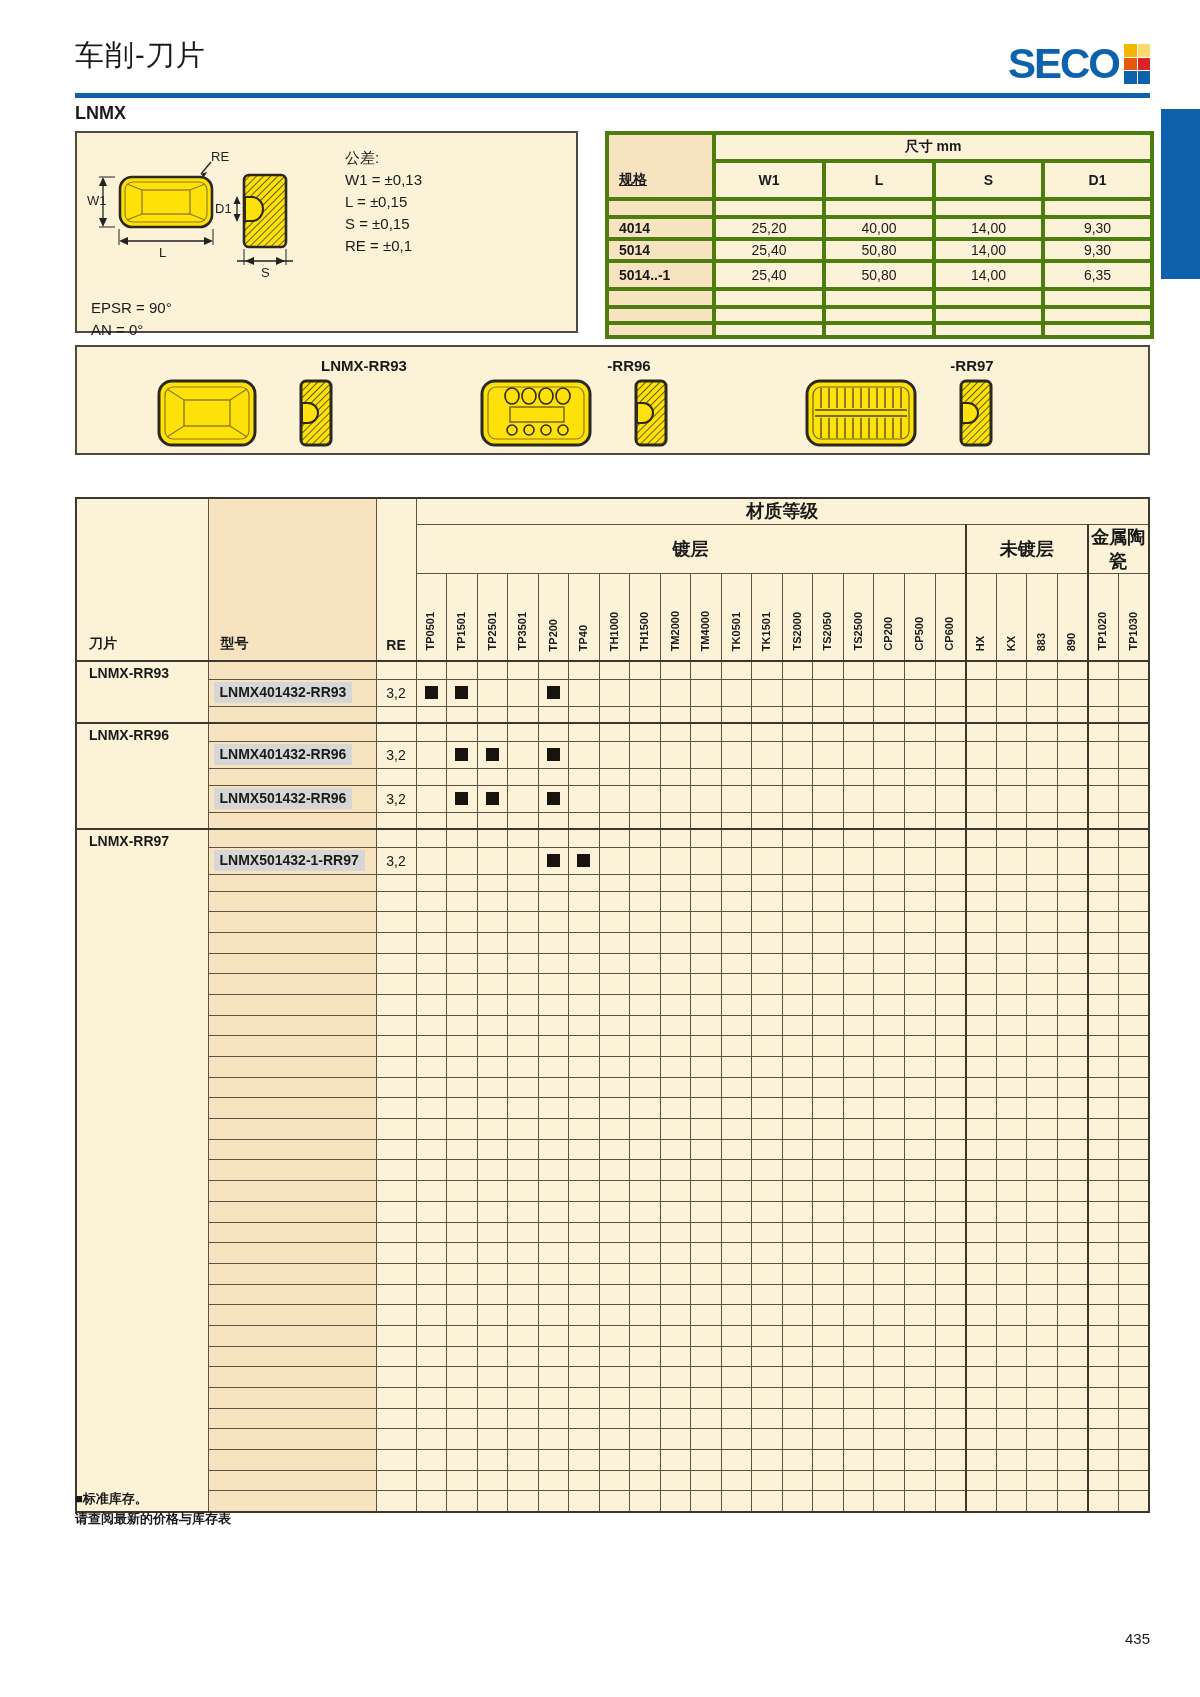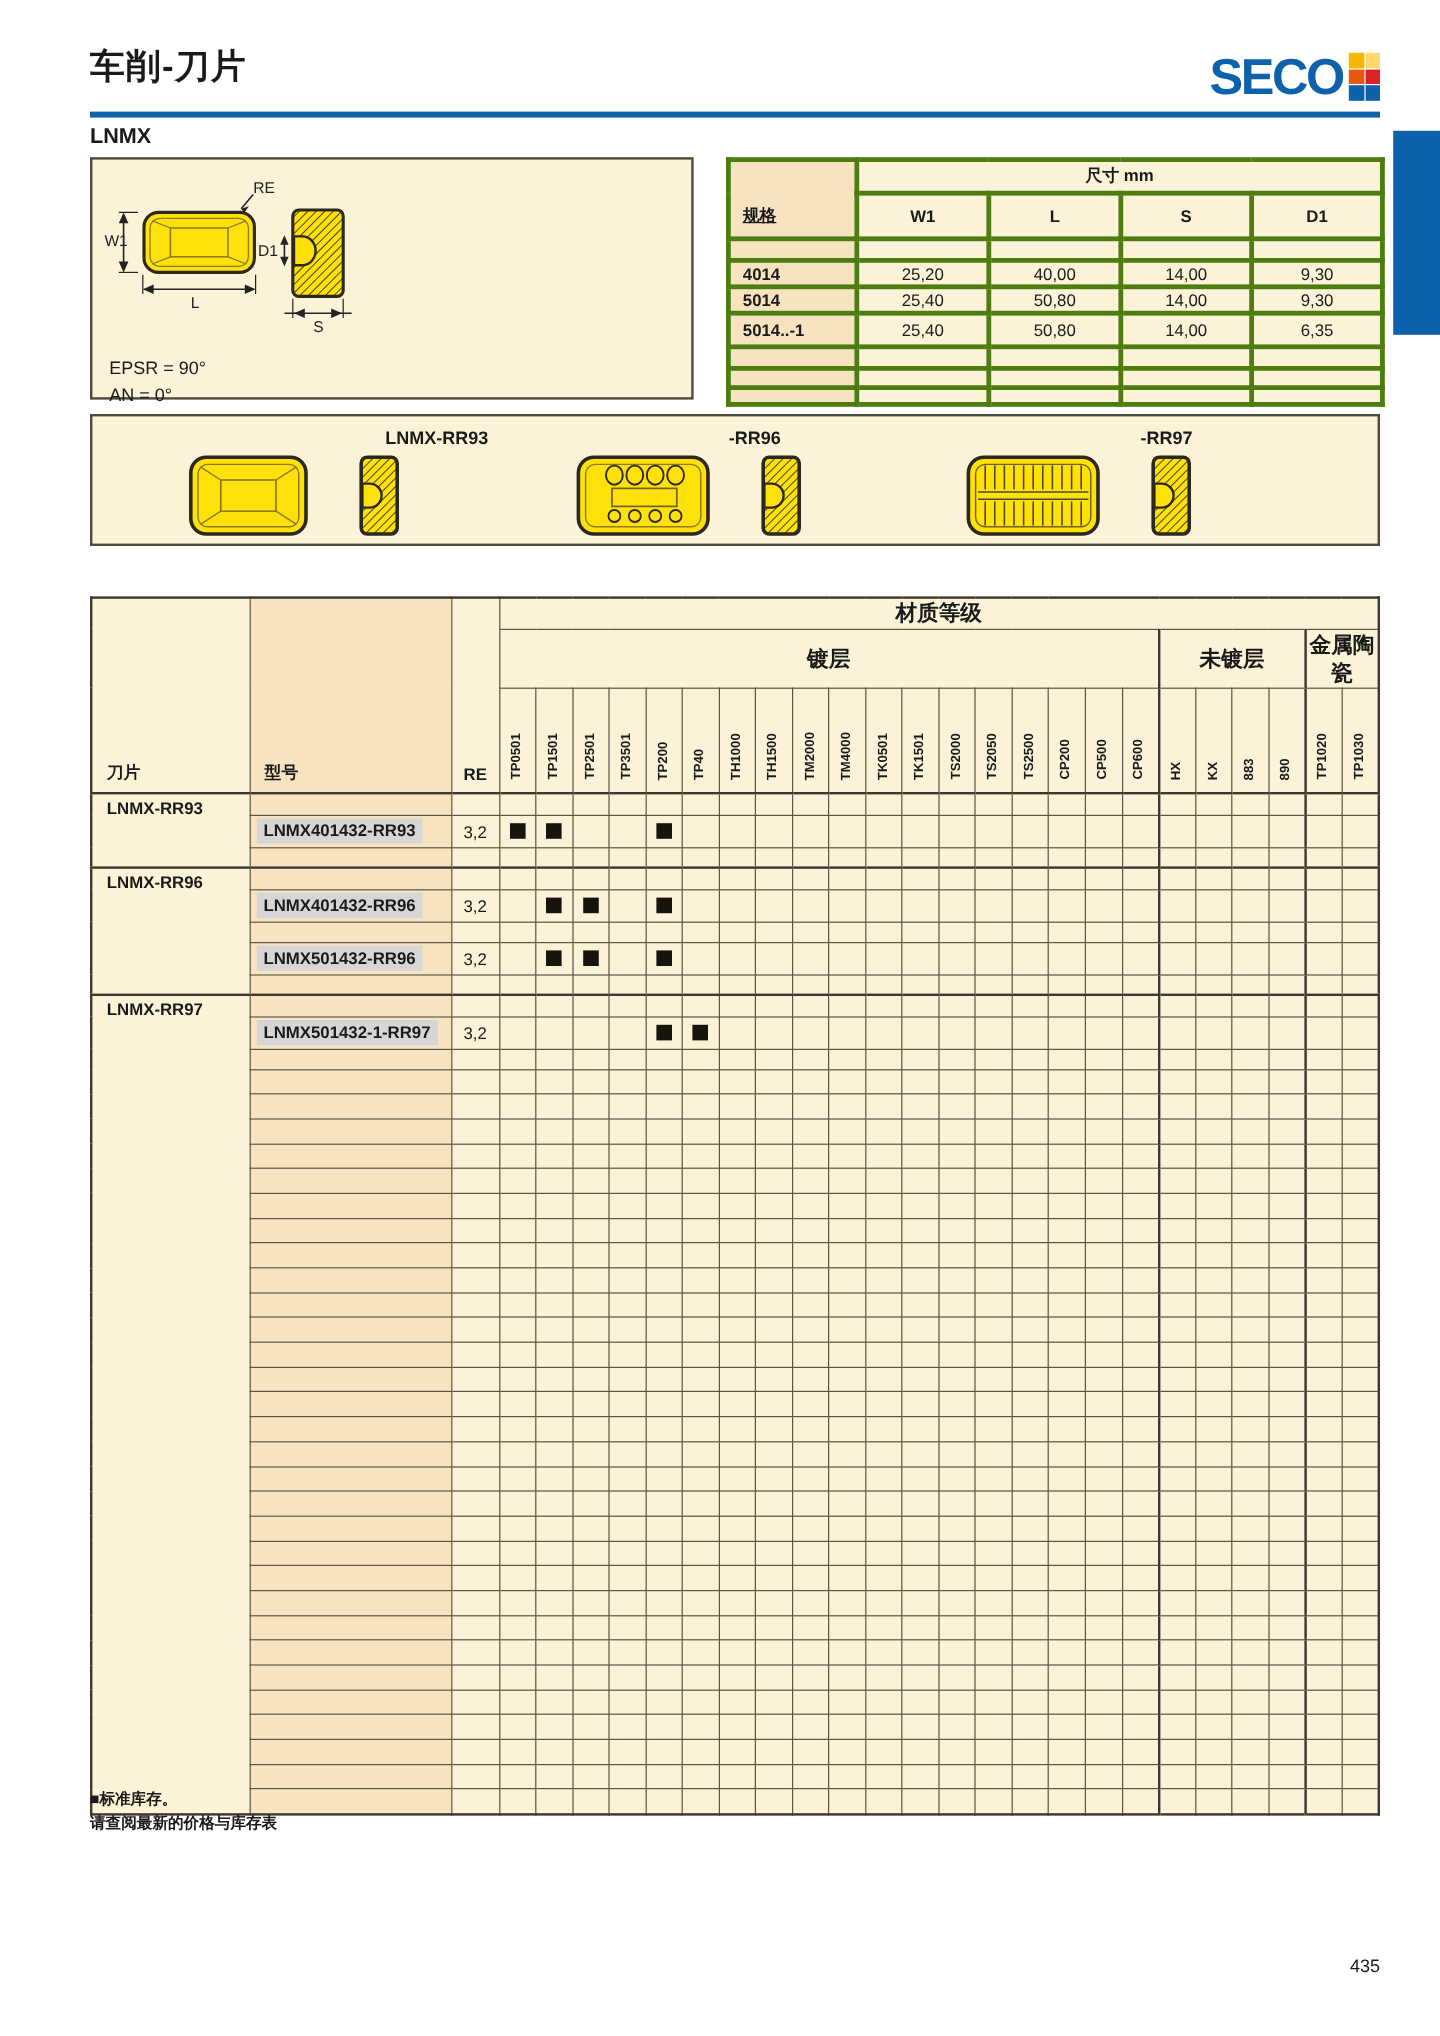--- a/index.html
+++ b/index.html
@@ -3,21 +3,21 @@
 <meta charset="utf-8">
 <style>
   html,body{margin:0;padding:0;}
   body{
     width:1200px;height:1697px;position:relative;background:#ffffff;
     font-family:"Liberation Sans",sans-serif;color:#1a1a1a;
     -webkit-font-smoothing:antialiased;
   }
   .abs{position:absolute;}
   
-  .page-title{left:75px;top:36px;font-size:29px;font-weight:bold;letter-spacing:1px;}
+  .page-title{left:75px;top:36px;font-size:29px;font-weight:normal;letter-spacing:1px;}
   .seco{left:1008px;top:44px;display:flex;align-items:flex-start;}
   .seco-text{color:#0E62AB;font-size:42px;font-weight:bold;letter-spacing:-2px;line-height:40px;}
   .seco-squares{width:26px;height:40px;margin-left:5px;display:grid;grid-template-columns:1fr 1fr;grid-template-rows:1fr 1fr 1fr;gap:1px;}
   .seco-squares div{width:100%;height:100%;}
   .blue-rule{left:75px;top:93px;width:1075px;height:5px;background:#0E62AB;}
   .section-label{left:75px;top:103px;font-size:18px;font-weight:bold;}
   .blue-tab{left:1161px;top:109px;width:39px;height:170px;background:#0E62AB;}
   
   .box{position:absolute;background:#FBF2D7;border:2px solid #4f4a3f;box-sizing:border-box;}
   #tol-box{left:75px;top:131px;width:503px;height:202px;}
@@ -122,20 +122,27 @@
     <path d="M160,112 l9,-4 v8 z" fill="#222"></path>
       <path d="M200,112 l-9,-4 v8 z" fill="#222"></path>
     <line x1="159" y1="100" x2="159" y2="116" stroke="#222" stroke-width="1"></line>
     <line x1="201" y1="100" x2="201" y2="116" stroke="#222" stroke-width="1"></line>
   </svg>
   <span class="tol-label" style="left:134px;top:16px;">RE</span>
   <span class="tol-label" style="left:10px;top:60px;">W1</span>
   <span class="tol-label" style="left:82px;top:112px;">L</span>
   <span class="tol-label" style="left:138px;top:68px;">D1</span>
   <span class="tol-label" style="left:184px;top:132px;">S</span>
+  <div class="tol-text">
+    <div>公差:</div>
+    <div>W1 = ±0,13</div>
+    <div>L = ±0,15</div>
+    <div>S = ±0,15</div>
+    <div>RE = ±0,1</div>
+  </div>
   <div class="tol-angles">
     <div>EPSR = 90°</div>
     <div>AN = 0°</div>
   </div>
 </div>
 
 <div class="abs" id="dims-box">
     <table class="dims">
       <colgroup>
         <col style="width: 107px;">

